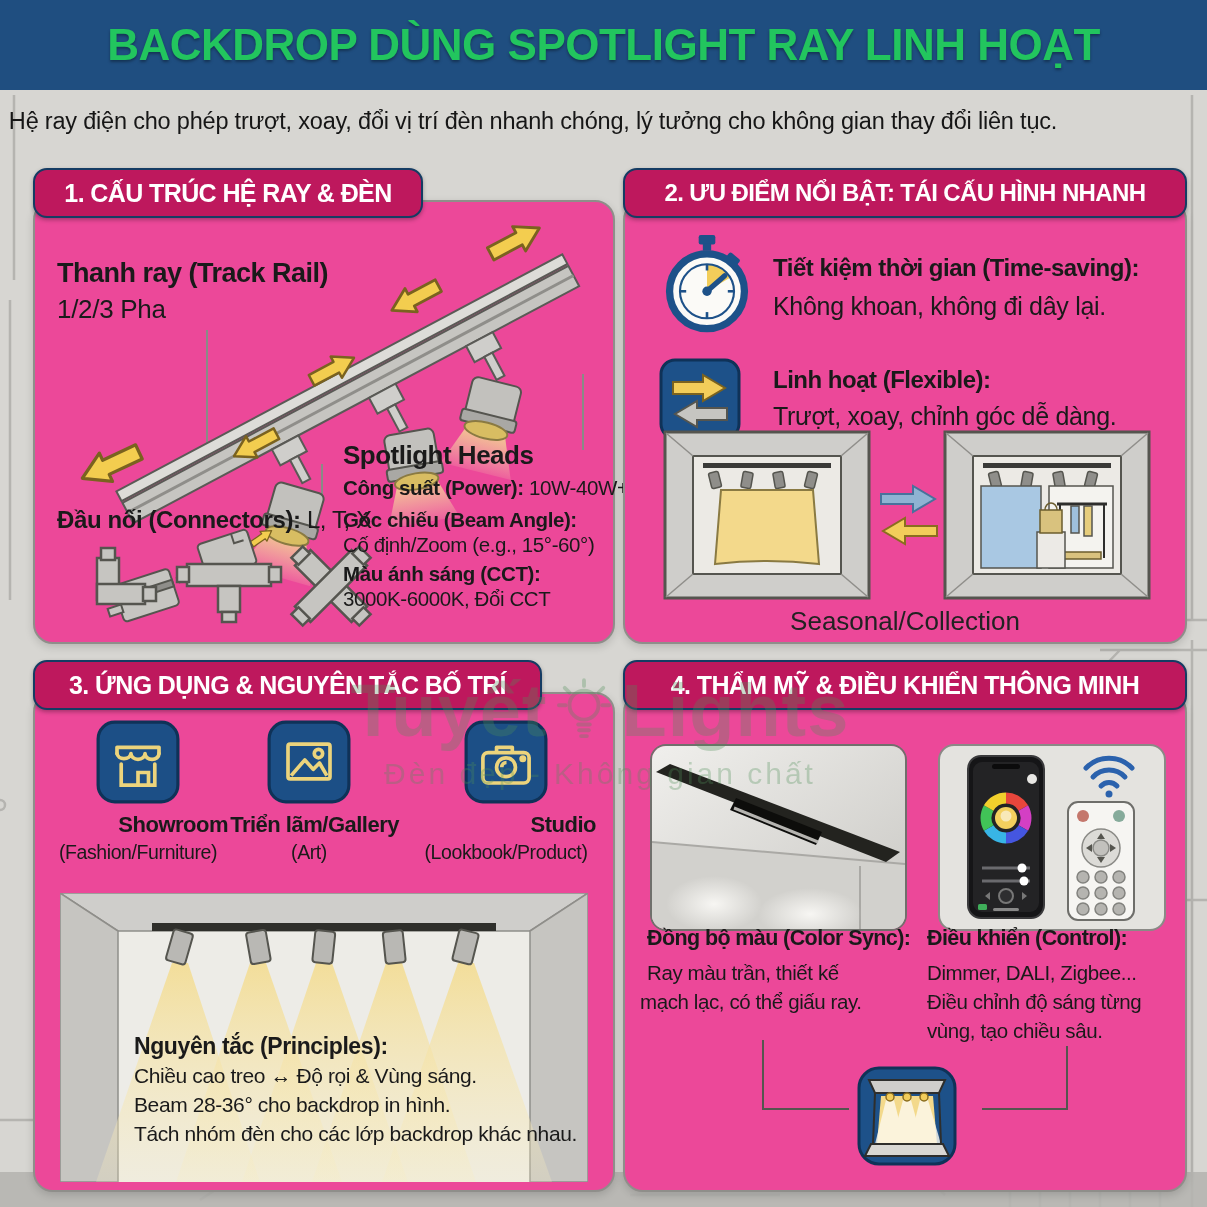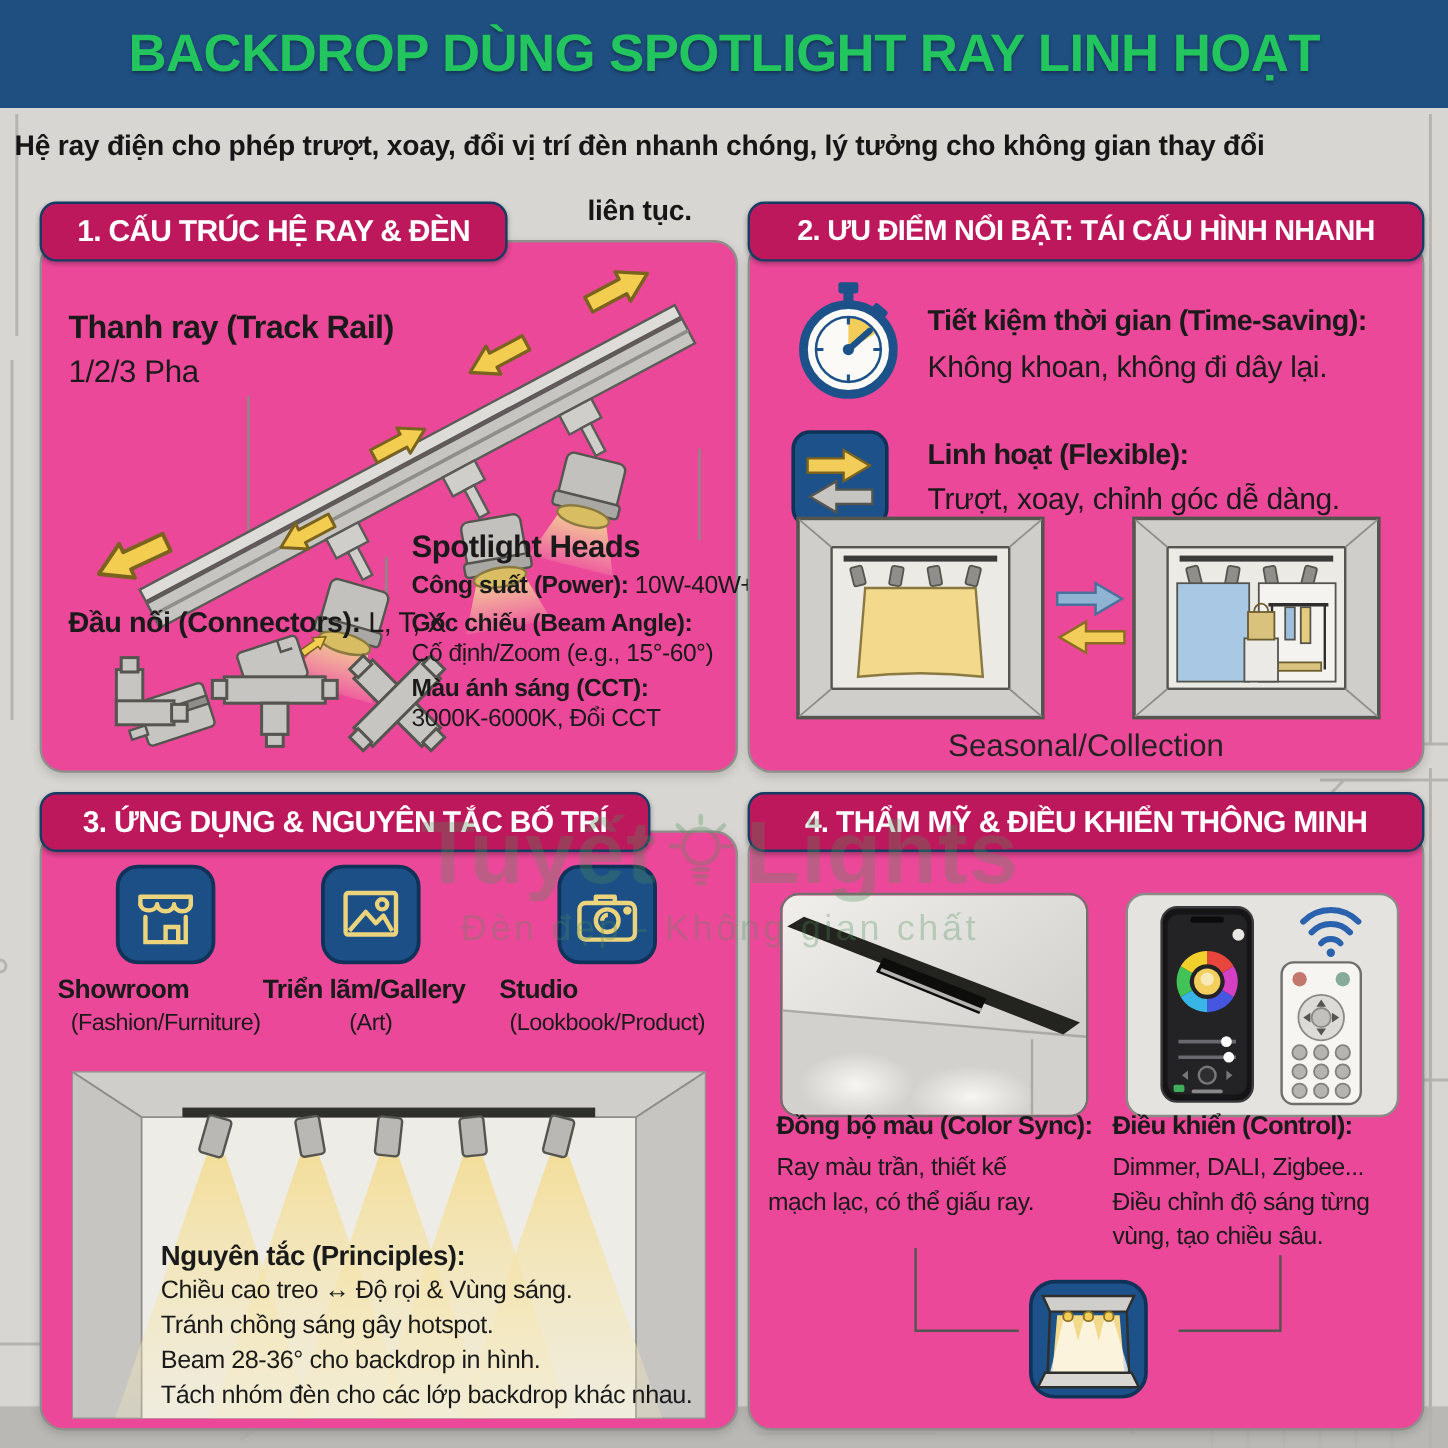--- a/index.html
+++ b/index.html
@@ -4,34 +4,34 @@
 <style>
   html,body{margin:0;padding:0;}
   body{width:1207px;height:1207px;position:relative;overflow:hidden;
        background:#d7d6d2;font-family:"Liberation Sans",sans-serif;color:#1a1a1a;}
   .abs{position:absolute;}
   
   .header{left:0;top:0;width:1207px;height:90px;background:#1f4e80;z-index:2;}
   .header .t{width:100%;text-align:center;line-height:90px;color:#22c55e;font-weight:bold;
              font-size:44px;letter-spacing:-0.5px;text-shadow:0 2px 3px rgba(0,0,0,.35);}
   .subtitle{left:0;top:94px;width:1066px;height:54px;line-height:54px;text-align:center;
-            font-size:23.5px;color:#161616;z-index:2;letter-spacing:-0.2px;font-weight:bold;}
+            font-size:23.5px;color:#161616;z-index:2;letter-spacing:-0.2px;}
   
   .panel{background:#ec4899;border:2.5px solid #8f8e8a;border-radius:20px;
          box-shadow:0 3px 8px rgba(0,0,0,.15);z-index:3;}
   .pill{background:#be185d;border:2.5px solid #153c63;border-radius:14px;z-index:5;
         color:#fff;font-weight:bold;text-align:center;line-height:46px;font-size:25px;
         letter-spacing:-0.6px;white-space:nowrap;box-shadow:0 2px 4px rgba(0,0,0,.3);}
   .b{font-weight:bold;}
   .nw{white-space:nowrap;}
   .lbl{font-weight:bold;font-size:25px;letter-spacing:-0.5px;white-space:nowrap;}
   .txt{font-size:24px;letter-spacing:-0.3px;white-space:nowrap;}
   .spec-l{font-weight:bold;font-size:20.5px;letter-spacing:-0.4px;white-space:nowrap;}
   .spec-v{font-weight:normal;}
-  .appname{font-weight:bold;font-size:22px;letter-spacing:-0.5px;text-align:left;white-space:nowrap;}
+  .appname{font-weight:bold;font-size:22px;letter-spacing:-0.5px;text-align:right;white-space:nowrap;}
   .appsub{font-size:19.5px;letter-spacing:-0.4px;text-align:center;white-space:nowrap;margin-top:3px;}
   .caption{text-align:center;font-size:26px;color:#222;}
   .princ{font-size:21px;letter-spacing:-0.4px;line-height:29px;white-space:nowrap;}
   .princ-t{font-weight:bold;font-size:23px;letter-spacing:-0.4px;line-height:30px;}
   .s4lbl{font-weight:bold;font-size:21.5px;letter-spacing:-0.6px;white-space:nowrap;}
   .s4line{font-size:20.5px;letter-spacing:-0.4px;line-height:29px;white-space:nowrap;}
   .imgbox{border:2.5px solid #70706c;border-radius:16px;overflow:hidden;}
   .ctrlbox{background:#e4e3df;border:2px solid #8a8a86;border-radius:16px;}
   
   .wm{left:295px;top:668px;width:610px;z-index:20;pointer-events:none;opacity:.30;color:#4f8f58;
@@ -379,21 +379,20 @@
             <rect x="324" y="38" width="20" height="32" rx="3"></rect>
           </g>
         <g transform="rotate(14 406 52)">
             <rect x="396" y="38" width="20" height="32" rx="3"></rect>
           </g>
       </g>
     </svg>
     <div class="abs" style="left:74px;top:138px;width:450px;">
       <div class="princ-t">Nguyên tắc (Principles):</div>
       <div class="princ">Chiều cao treo ↔ Độ rọi &amp; Vùng sáng.</div>
-      <div class="princ">Tránh chồng sáng gây hotspot.</div>
       <div class="princ">Beam 28-36° cho backdrop in hình.</div>
       <div class="princ">Tách nhóm đèn cho các lớp backdrop khác nhau.</div>
     </div>
   </div>
 </div>
 
 <div class="abs pill" style="left:623px;top:660px;width:560px;height:46px;">
   <span>4. THẨM MỸ &amp; ĐIỀU KHIỂN THÔNG MINH</span>
 </div>
 <div class="abs panel" style="left:623px;top:692px;width:560px;height:496px;">

